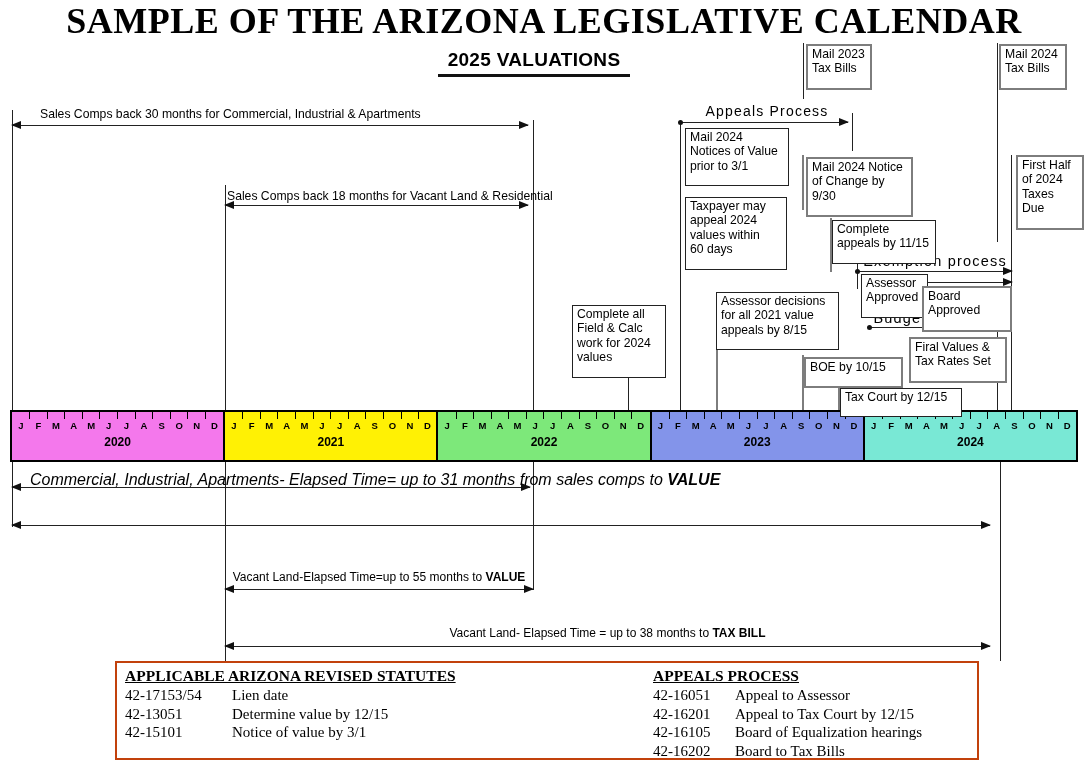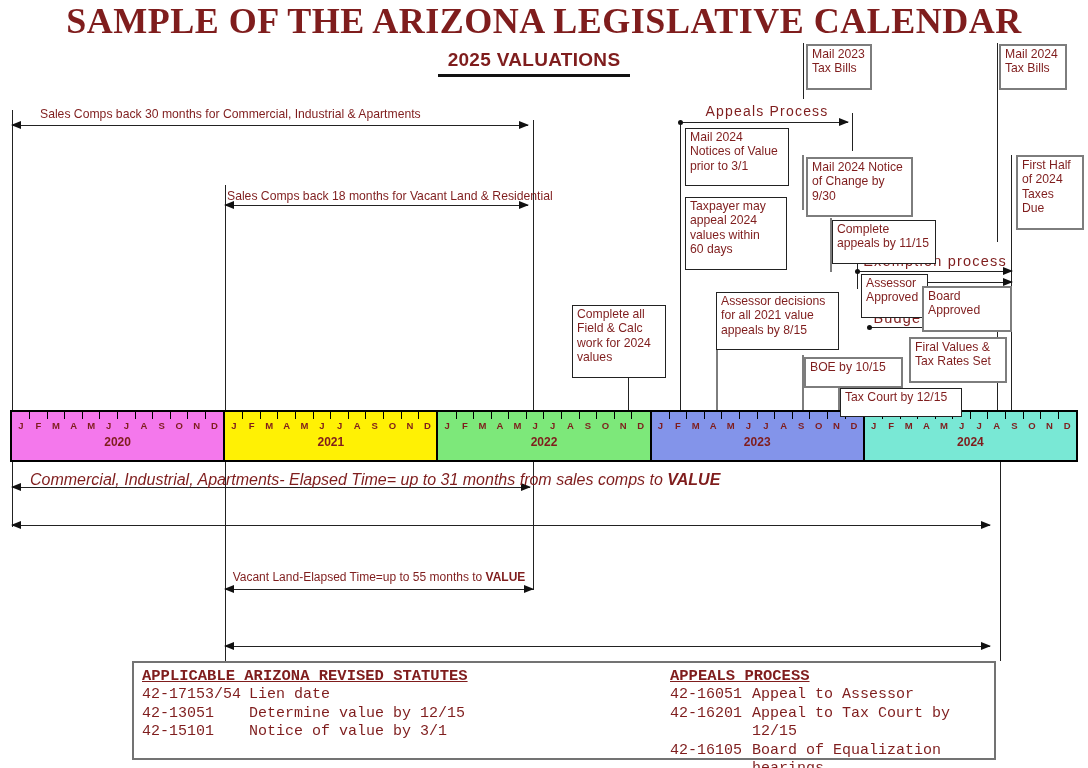--- a/index.html
+++ b/index.html
@@ -1,17 +1,17 @@
 <!DOCTYPE html>
 <html><head>
 <meta charset="utf-8">
 <style>
   html,body{margin:0;padding:0;background:#fff;}
   #page{position:relative;width:1088px;height:768px;background:#fff;overflow:hidden;
-        font-family:"Liberation Sans",sans-serif;color:#7f1d1d;}
+        font-family:"Liberation Sans",sans-serif;color:#000000;}
 
   .title{position:absolute;top:0;left:0;right:0;text-align:center;
          font-family:"Liberation Serif",serif;font-weight:bold;font-size:36px;letter-spacing:.5px;}
   .subwrap{position:absolute;top:49px;left:0;right:20px;text-align:center;}
   .subtitle{display:inline-block;font-weight:bold;font-size:19px;letter-spacing:.3px;
             border-bottom:3px solid #111;padding:0 10px 3px;}
 
   .abox{position:absolute;background:#fff;border:1.5px solid #222;padding:1px 4px 12px;
         font-size:12.2px;line-height:1.18;white-space:pre-line;z-index:5;}
   .abox.gray{border:2px solid #7d7d7d;}
@@ -34,22 +34,22 @@
   #timeline{position:absolute;left:10px;top:410px;width:1068px;height:52px;display:flex;
             border:2px solid #000;box-sizing:border-box;z-index:2;}
   .seg{flex:1 1 0;display:flex;flex-direction:column;min-width:0;}
   .seg + .seg{border-left:2px solid #000;}
   .months{display:flex;height:23px;}
   .mcell{flex:1 1 0;position:relative;display:flex;align-items:center;justify-content:center;
          font-weight:bold;font-size:9.5px;padding-top:3px;min-width:0;}
   .mcell:not(:first-child)::before{content:"";position:absolute;left:-.5px;top:0;width:1px;height:7px;background:#000;}
   .yr{flex:1;text-align:center;font-weight:bold;font-size:12px;}
 
-  #statutes{position:absolute;left:132px;top:661px;width:860px;height:95px;
-            border:2px solid #737373;font-family:Liberation Mono, monospace;font-size:15px;z-index:5;background:#fff;}
+  #statutes{position:absolute;left:115px;top:661px;width:860px;height:95px;
+            border:2px solid #c2410c;font-family:Liberation Serif, serif;font-size:15px;z-index:5;background:#fff;}
   .stcol{position:absolute;top:4px;}
   .st-head{font-weight:bold;text-decoration:underline;font-size:15.5px;margin-bottom:1px;}
   .strow{display:flex;line-height:18.5px;}
   .strow .code{flex:0 0 auto;}
   #stleft .code{width:107px;}
   #stright .code{width:82px;}
 </style>
 </head>
 <body>
 
@@ -224,20 +224,23 @@
   </div>
   <div class="harrow ah-l ah-r" style="left:12px;top:487px;width:518px;"></div>
 
   <div class="harrow ah-l ah-r" style="left:12px;top:525px;width:978px;"></div>
 
   <div class="lbl" style="left:225px;top:570px;width:308px;text-align:center;font-size:12px;">
     <span>Vacant Land-Elapsed Time=up to 55 months to </span><b>VALUE</b>
   </div>
   <div class="harrow ah-l ah-r" style="left:225px;top:589px;width:308px;"></div>
 
+  <div class="lbl" style="left:225px;top:626px;width:765px;text-align:center;font-size:12px;">
+    <span>Vacant Land- Elapsed Time = up to 38 months to </span><b>TAX BILL</b>
+  </div>
   <div class="harrow ah-l ah-r" style="left:225px;top:646px;width:765px;"></div>
 
   <div id="statutes">
     <div class="stcol" id="stleft" style="left:8px;">
       <div class="st-head">APPLICABLE ARIZONA REVISED STATUTES</div>
     <div class="strow">
           <span class="code">42-17153/54</span>
           <span class="desc">Lien date</span>
         </div>
         <div class="strow">
@@ -258,18 +261,18 @@
         <div class="strow">
           <span class="code">42-16201</span>
           <span class="desc">Appeal to Tax Court by 12/15</span>
         </div>
         <div class="strow">
           <span class="code">42-16105</span>
           <span class="desc">Board of Equalization hearings</span>
         </div>
         <div class="strow">
           <span class="code">42-16202</span>
-          <span class="desc">Appeal to Tax Court</span>
+          <span class="desc">Board to Tax Bills</span>
         </div>
       </div>
   </div>
 
 </div>
 
 </body></html>

